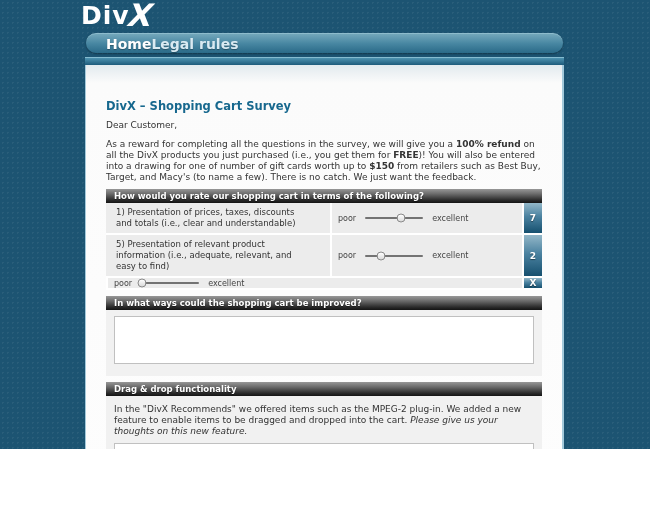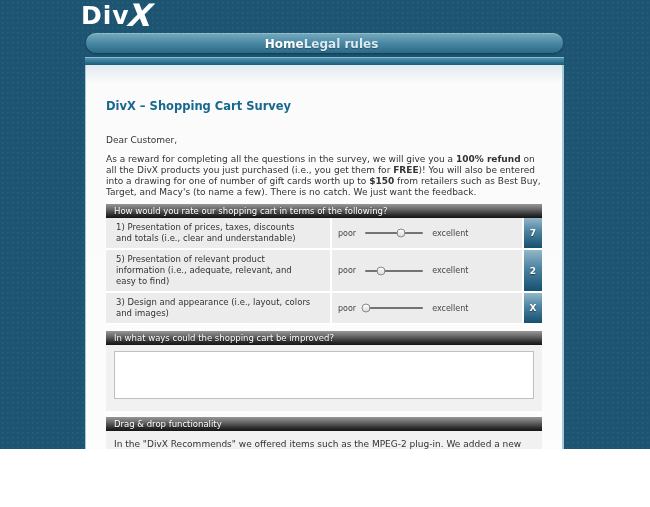--- a/index.html
+++ b/index.html
@@ -15,45 +15,45 @@
   .logo { position:absolute; left:81px; top:1px; color:#fff; display:flex; align-items:flex-start; cursor:pointer; }
   .logo-div { font-size:25px; font-weight:bold; letter-spacing:1px; line-height:30px; }
   .logo-x  { font-size:31px; font-weight:bold; line-height:28px; transform:skewX(-16deg); display:inline-block; margin-left:-1px; }
   
   .nav {
     position:absolute; left:86px; top:33px; width:477px; height:20px;
     border-radius:10px;
     background:linear-gradient(180deg,#73a7bb 0%,#4887a2 50%,#2a6a88 100%);
     border-top:1px solid #8dbccd;
     box-shadow:0 1px 2px rgba(0,0,0,0.35);
-    display:flex; align-items:center; justify-content:center;
-    font-size:12px; font-weight:bold;
+    display:flex; align-items:center; justify-content:flex-start;
+    font-size:14px; font-weight:bold;
   }
   .nav-home { color:#ffffff; margin-left:20px; cursor:pointer; text-shadow:0 1px 1px rgba(0,0,0,.3); }
   .nav-legal { color:#d9eaf2; margin-right:26px; cursor:pointer; text-shadow:0 1px 1px rgba(0,0,0,.3); }
   
   .content { position:absolute; left:85px; top:57px; width:479px; height:450px; }
   .content-topbar {
     height:8px; background:linear-gradient(180deg,#4e93b0,#1d5b7b);
     border-top:1px solid #86bcd0;
   }
   .content-body {
     height:442px; overflow:hidden;
     background:linear-gradient(180deg,#e2eaee 0%,#fbfbfb 18px,#fdfdfd 100%);
     border-right:2px solid #a4cadb; border-left:1px solid #a4cadb;
     padding:0 20px;
   }
   .page-title { margin-top:34px; font-size:11.5px; font-weight:bold; color:#17688e; }
   .para { font-size:9px; color:#333; line-height:11px; margin-top:8px; }
-  .greeting { margin-top:22px; }
+  .greeting { margin-top:7px; }
   
   .section-header {
     margin-top:6px; height:14px; line-height:14px;
     background:linear-gradient(180deg,#979797 0%,#6b6b6b 35%,#2a2a2a 80%,#141414 100%);
-    color:#fff; font-size:8.5px; font-weight:normal; padding-left:8px;
+    color:#fff; font-size:8.5px; font-weight:bold; padding-left:8px;
     text-shadow:0 1px 1px rgba(0,0,0,.5);
   }
   .rating-table { margin-top:6px; }
   .rating-table .section-header { margin-top:0; }
   .rating-row { display:flex; background:#ececec; border-bottom:2px solid #fff;gap:12px; }
   .q-cell { width:212px; padding:4px 6px 4px 10px; font-size:8.5px; color:#333; line-height:11px; }
   .slider-cell { flex:1; border-left:2px solid #fff; display:flex; padding-left:6px; }
   .slider { display:flex; align-items:center; }
   .slider-label { font-size:8px; color:#444; }
   .slider-track { position:relative; width:58px; height:2px; background:#737373; border-radius:2px; margin:0 9px; }
@@ -131,21 +131,20 @@
         <span class="slider-track">
           <span class="slider-handle" style="left: 28%;"></span>
         </span>
         <span class="slider-label">excellent</span>
       </div>
     </div>
     <div class="badge-cell">2</div>
   </div>
 
   <div class="rating-row">
-    <div class="q-cell">3) Design and appearance (i.e., layout, colors and images)</div>
     <div class="slider-cell">
       <div class="slider">
         <span class="slider-label">poor</span>
         <span class="slider-track">
           <span class="slider-handle" style="left: 2%;"></span>
         </span>
         <span class="slider-label">excellent</span>
       </div>
     </div>
     <div class="badge-cell">X</div>

